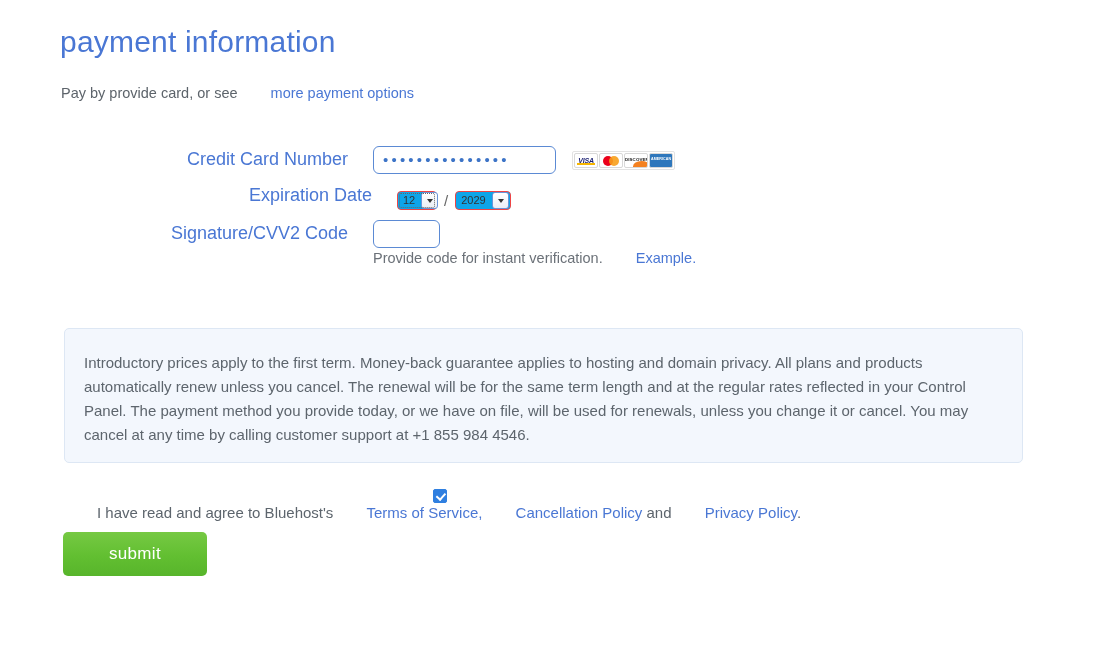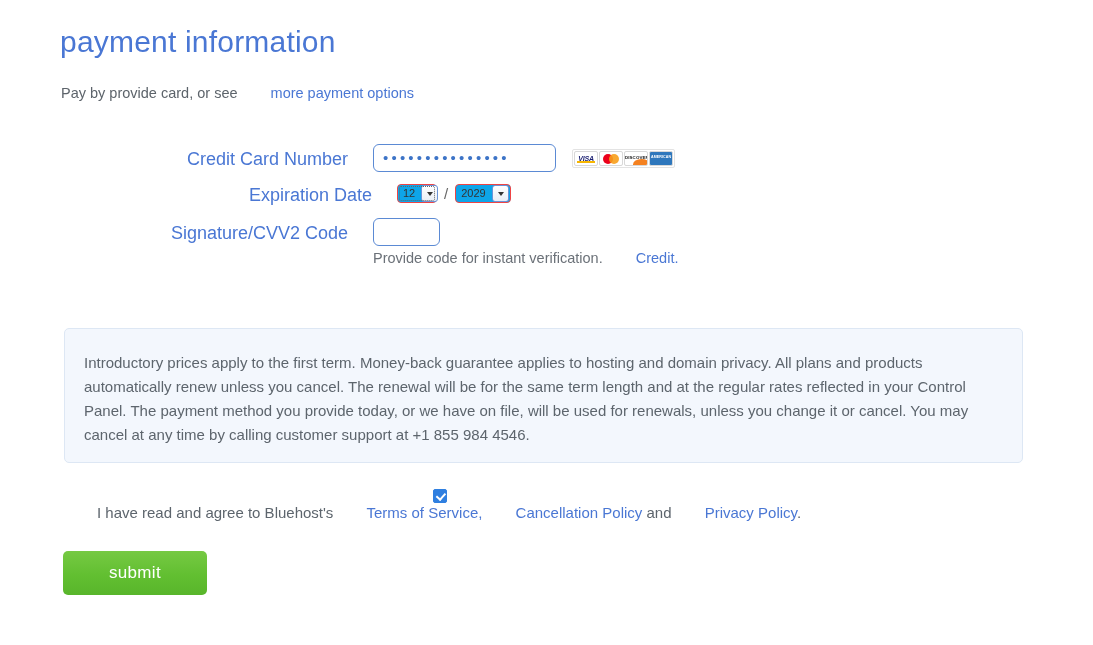--- a/index.html
+++ b/index.html
@@ -52,21 +52,21 @@
   
   .form {
     position: absolute;
     left: 0;
     top: 144px;
     width: 1093px;
   }
   .row {
     position: relative;
     display: flex;
-    align-items: flex-start;
+    align-items: flex-end;
     margin-bottom: 6px;
   }
   .lbl {
     width: 348px;
     text-align: right;
     font-size: 18px;
     color: #4a77d4;
     padding-right: 0;
     line-height: 30px;
     white-space: nowrap;
@@ -317,21 +317,21 @@
     font-size: 15px;
     color: #5d656d;
     line-height: 20px;
     white-space: nowrap;
   }
 
   
   .submit-btn {
     position: absolute;
     left: 63px;
-    top: 551px;
+    top: 532px;
     width: 144px;
     height: 44px;
     border: none;
     border-radius: 5px;
     background: linear-gradient(180deg, #76c943 0%, #62bf31 55%, #58b52b 100%);
     color: #ffffff;
     font-size: 17px;
     font-family: "Liberation Sans", sans-serif;
     letter-spacing: 0.3px;
     cursor: pointer;
@@ -399,21 +399,21 @@
     <div class="row">
       <div class="lbl">Signature/CVV2 Code</div>
       <div class="ctrl">
         <div class="cvv-box"></div>
       </div>
     </div>
 
   </div>
 
   <div class="hint">
-    <span>Provide code for instant verification. </span><a class="link">Credit.</a>
+    <span>Provide code for instant verification. </span><a class="link">Example.</a>
   </div>
 
   <div class="disclaimer">
     <p>Introductory prices apply to the first term. Money-back guarantee applies to hosting and domain privacy. All plans and products automatically renew unless you cancel. The renewal will be for the same term length and at the regular rates reflected in your Control Panel. The payment method you provide today, or we have on file, will be used for renewals, unless you change it or cancel. You may cancel at any time by calling customer support at +1 855 984 4546.</p>
   </div>
 
   <div class="agree">
     <span class="checkbox"></span>
     <span class="agree-text"><span>I have read and agree to Bluehost's </span><a class="link">Terms of Service,</a> <a class="link">Cancellation Policy</a><span> and </span><a class="link">Privacy Policy</a><span>.</span></span>
   </div>

